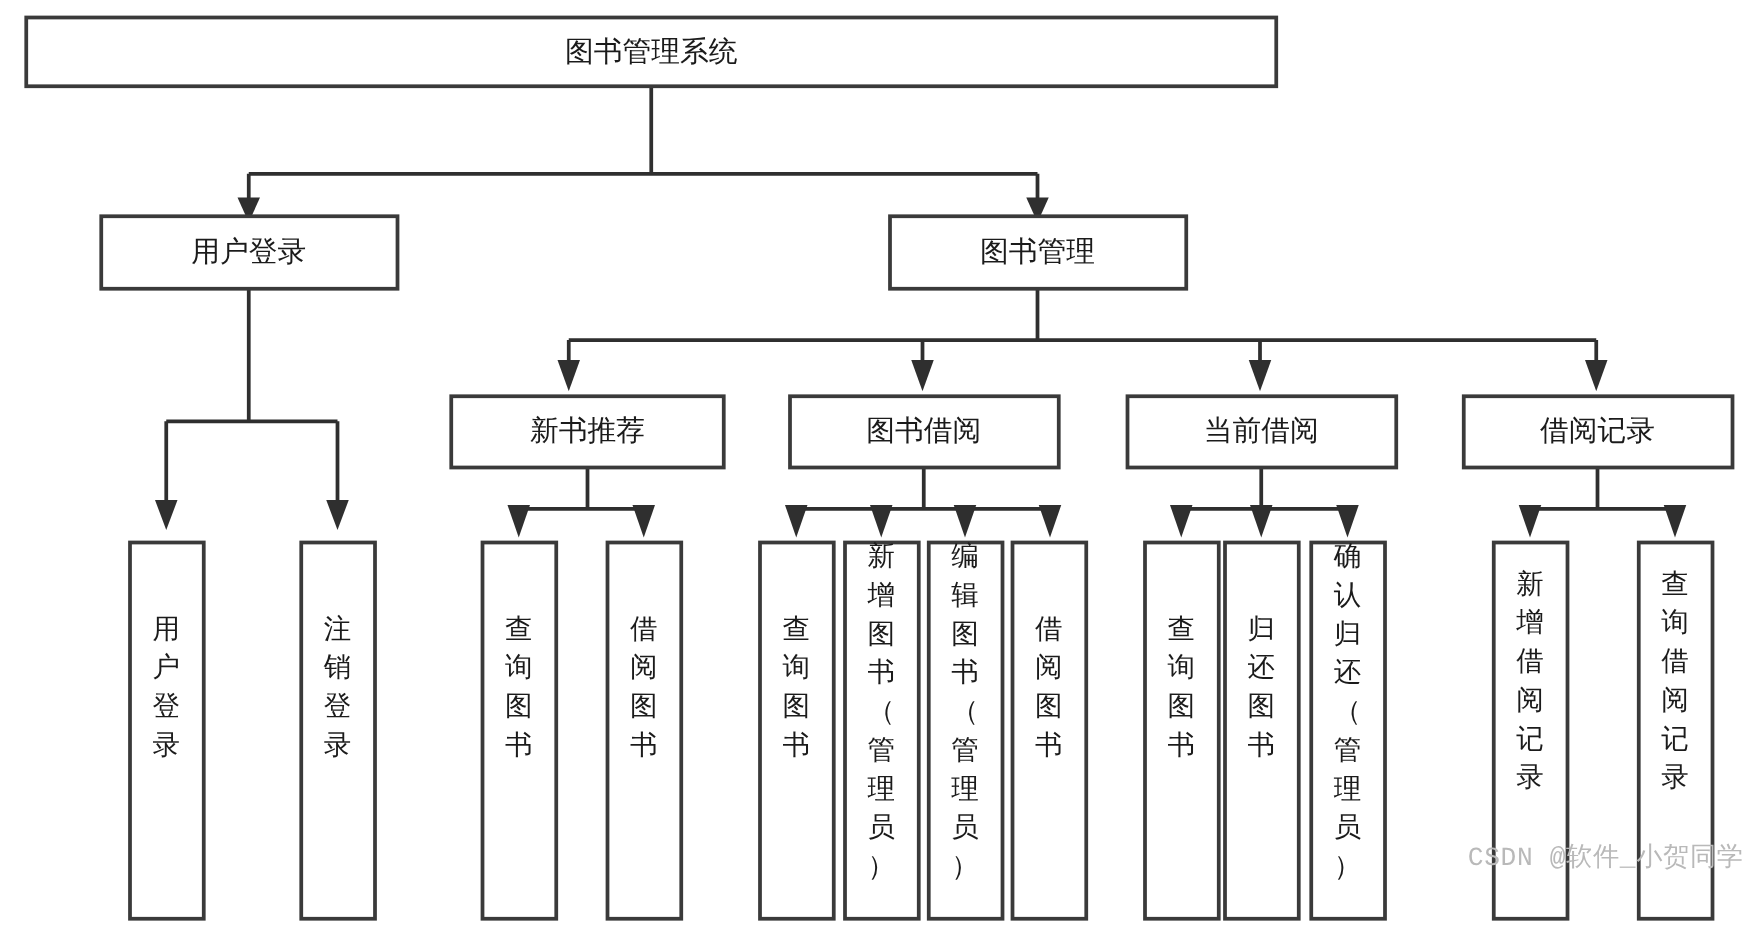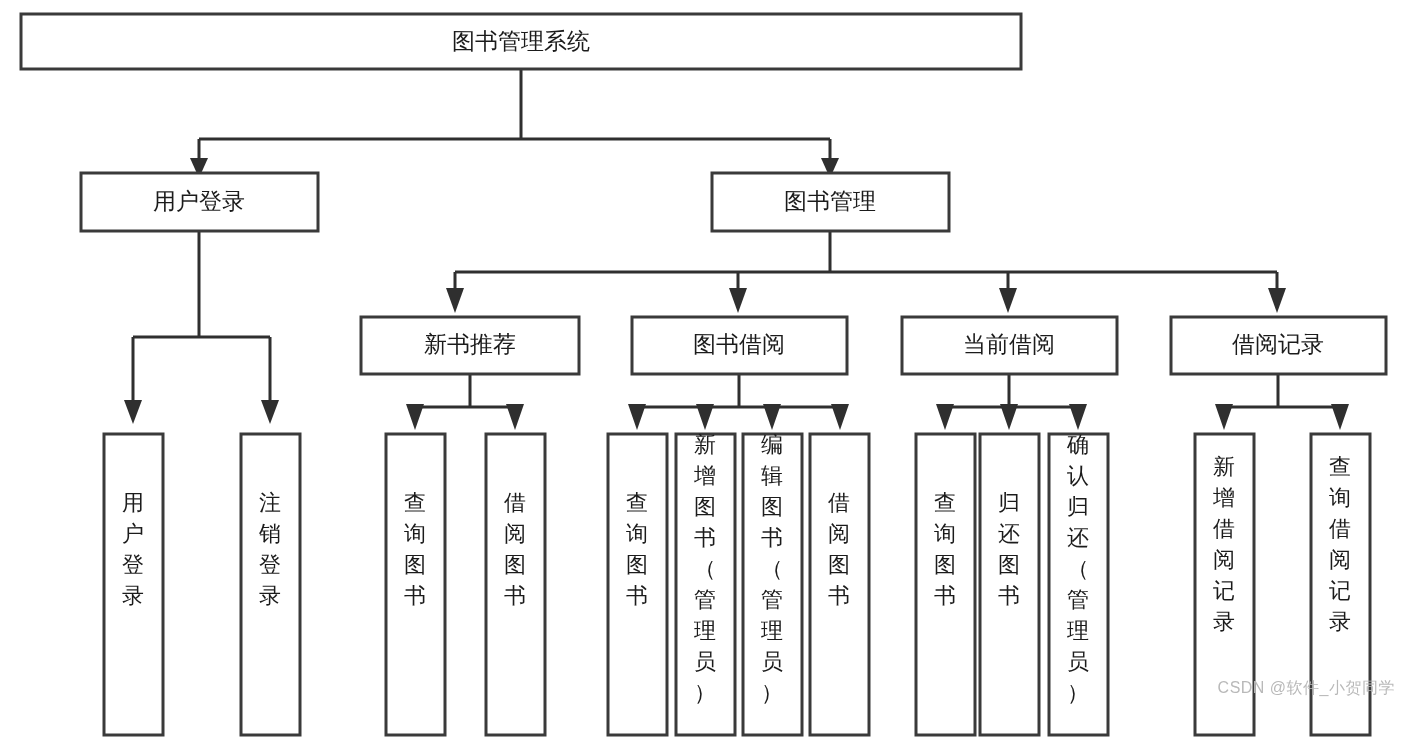--- a/index.html
+++ b/index.html
@@ -52,22 +52,22 @@
   }
   .arrow-head {
     fill: #2f2f2f;
     stroke: none;
   }
   .watermark {
     position: absolute;
     right: 10px;
     bottom: 6px;
     color: #b9b9b9;
-    font-size: 16px;
-    font-family: Liberation Sans, sans-serif;
+    font-size: 21px;
+    font-family: Liberation Mono, monospace;
     white-space: nowrap;
     letter-spacing: 0.5px;
     pointer-events: none;
   }
 </style>
 </head>
 <body>
 
 <div id="diagram-root">
   <svg id="flow-svg" viewBox="0 0 1405 747" xmlns="http://www.w3.org/2000/svg">

